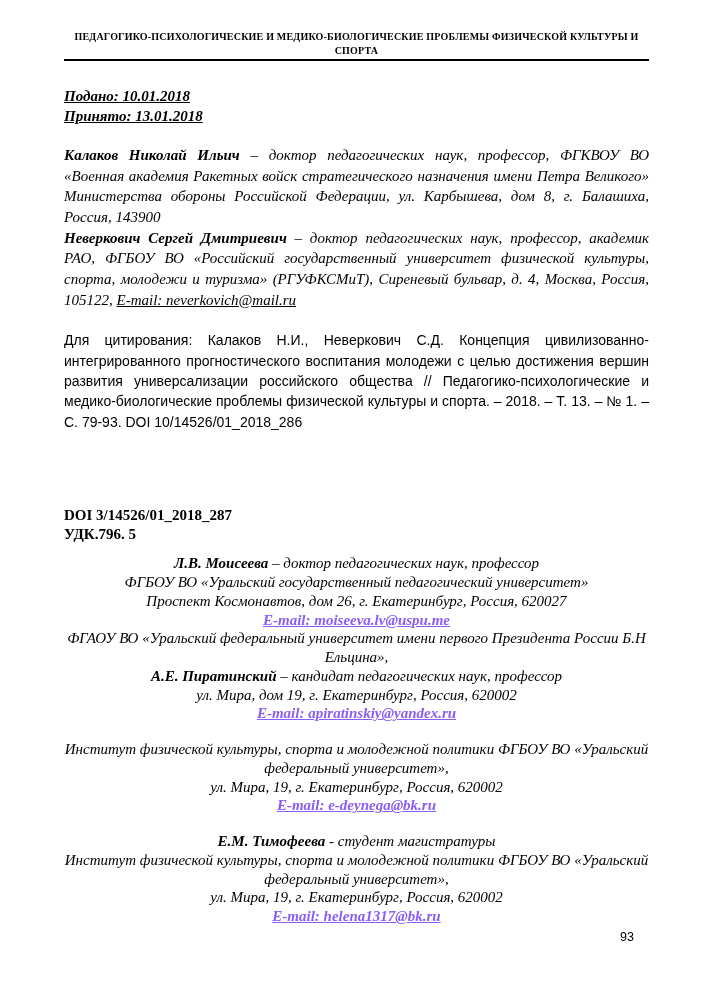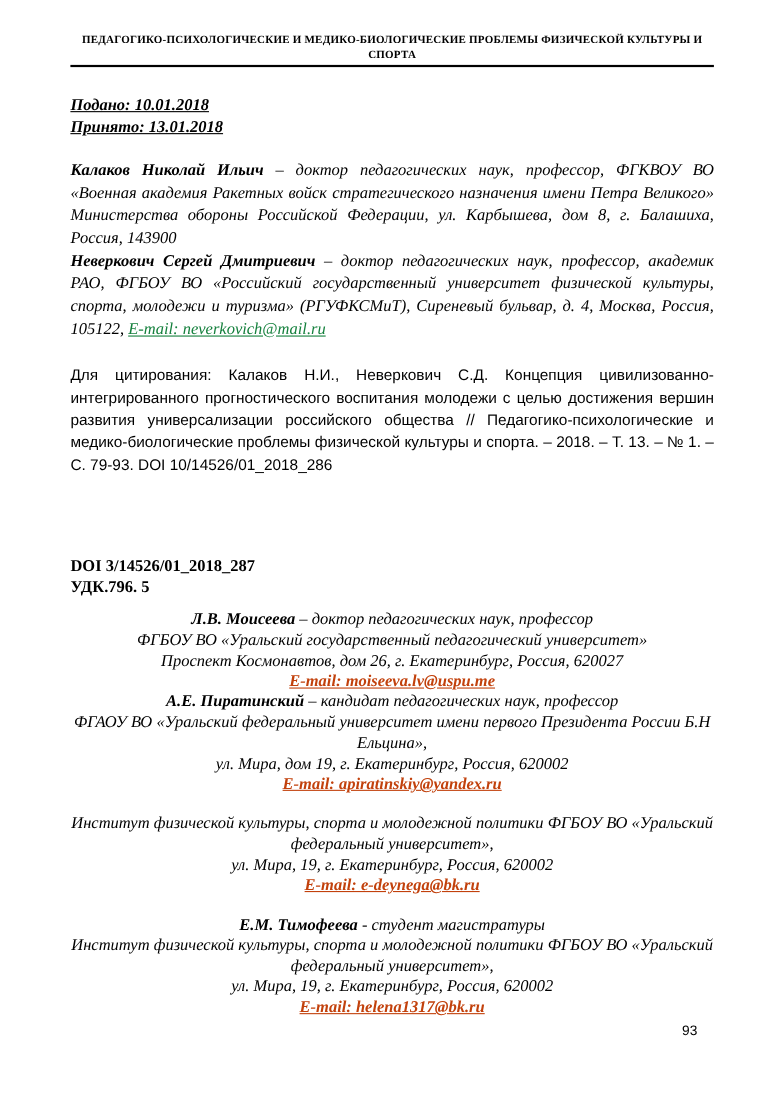--- a/index.html
+++ b/index.html
@@ -31,21 +31,21 @@
     line-height: 1.3;
   }
 
   
   .dates { margin-top: 26px; font-weight: bold; font-style: italic; font-size: 15px; line-height: 1.33; text-decoration: underline; }
 
   
   .bios { margin-top: 18px; font-style: italic; font-size: 15px; line-height: 1.38; }
   .bios p { margin: 0; text-align: justify; }
   .bi { font-weight: bold; font-style: italic; }
-  .email-inline { text-decoration: underline; color: #15803d; }
+  .email-inline { text-decoration: underline; color: #000000; }
 
   
   .citation {
     margin-top: 20px;
     font-family: "Liberation Sans", sans-serif;
     font-size: 14px;
     line-height: 1.45;
     text-align: justify;
   }
   .citation .label { font-weight: normal; }
@@ -65,21 +65,21 @@
   }
 
   
   .authors { margin-top: 11px; font-style: italic; font-size: 15px; text-align: center; }
   .a-line { line-height: 1.25; }
   .author-gap { height: 17px; }
   .email {
     font-weight: bold;
     font-style: italic;
     text-decoration: underline;
-    color: #c2410c;
+    color: #8b5cf6;
     cursor: pointer;
   }
 
   
   .page-number {
     position: absolute;
     top: 930px;
     left: 620px;
     font-family: "Liberation Sans", sans-serif;
     font-size: 12.5px;
@@ -120,22 +120,22 @@
     <div class="authors">
 
       <div class="author-block">
         <div class="a-line"><span class="bi">Л.В. Моисеева</span><span> – доктор педагогических наук, профессор</span></div>
         <div class="a-line">ФГБОУ ВО «Уральский государственный педагогический университет»</div>
         <div class="a-line">Проспект Космонавтов, дом 26, г. Екатеринбург, Россия, 620027</div>
         <div class="a-line"><span class="email">E-mail: moiseeva.lv@uspu.me</span></div>
       </div>
 
       <div class="author-block">
+        <div class="a-line">ФГАОУ ВО «Уральский федеральный университет имени первого Президента России Б.Н Ельцина»,</div>
         <div class="a-line"><span class="bi">А.Е. Пиратинский</span><span> – кандидат педагогических наук, профессор</span></div>
-        <div class="a-line">ФГАОУ ВО «Уральский федеральный университет имени первого Президента России Б.Н Ельцина»,</div>
         <div class="a-line">ул. Мира, дом 19, г. Екатеринбург, Россия, 620002</div>
         <div class="a-line"><span class="email">E-mail: apiratinskiy@yandex.ru</span></div>
       </div>
 
       <div class="author-gap"></div>
 
       <div class="author-block">
         <div class="a-line">Институт физической культуры, спорта и молодежной политики ФГБОУ ВО «Уральский федеральный университет»,</div>
         <div class="a-line">ул. Мира, 19, г. Екатеринбург, Россия, 620002</div>
         <div class="a-line"><span class="email">E-mail: e-deynega@bk.ru</span></div>

